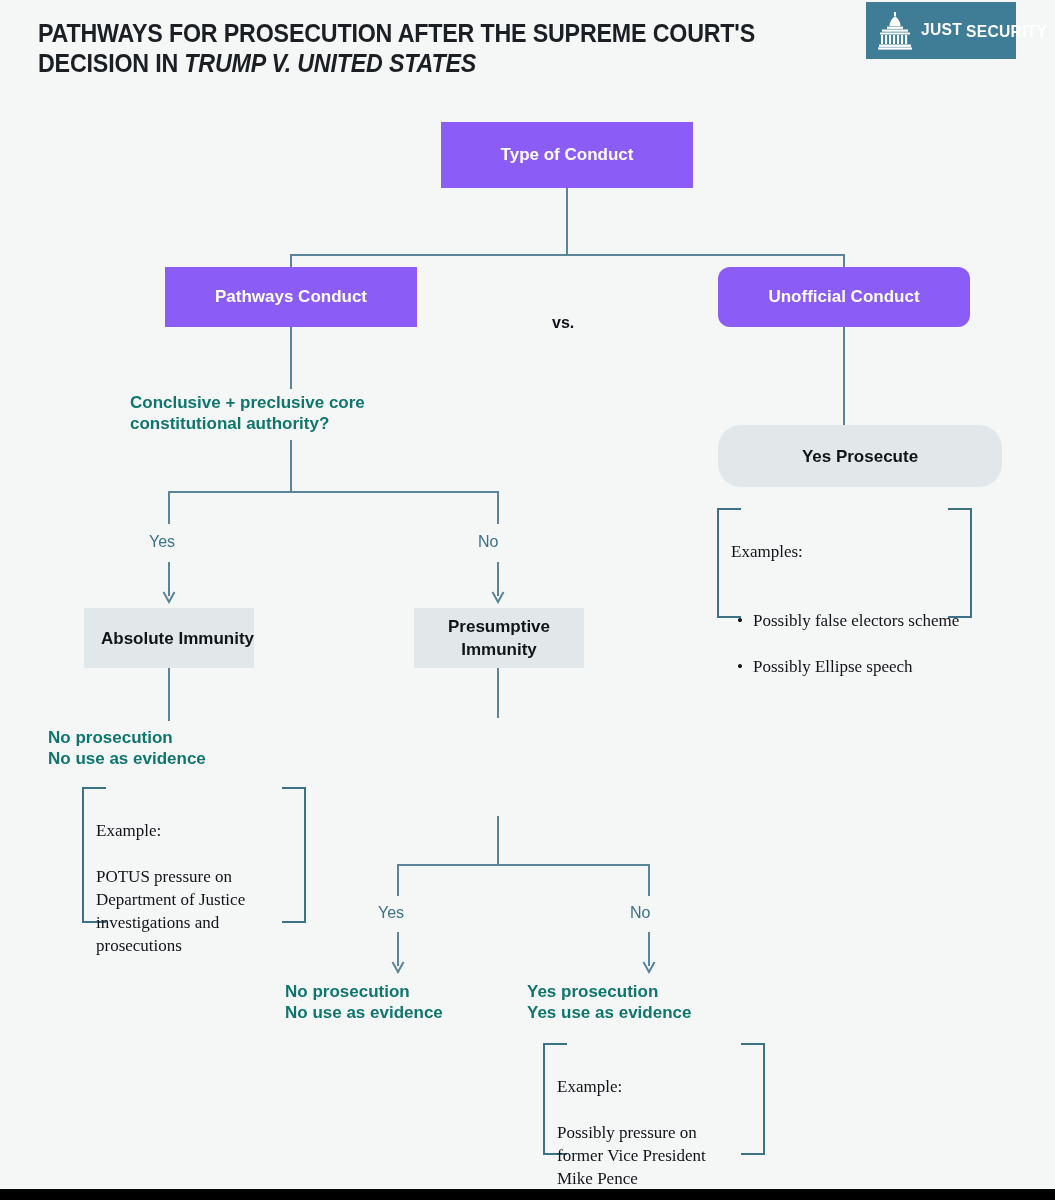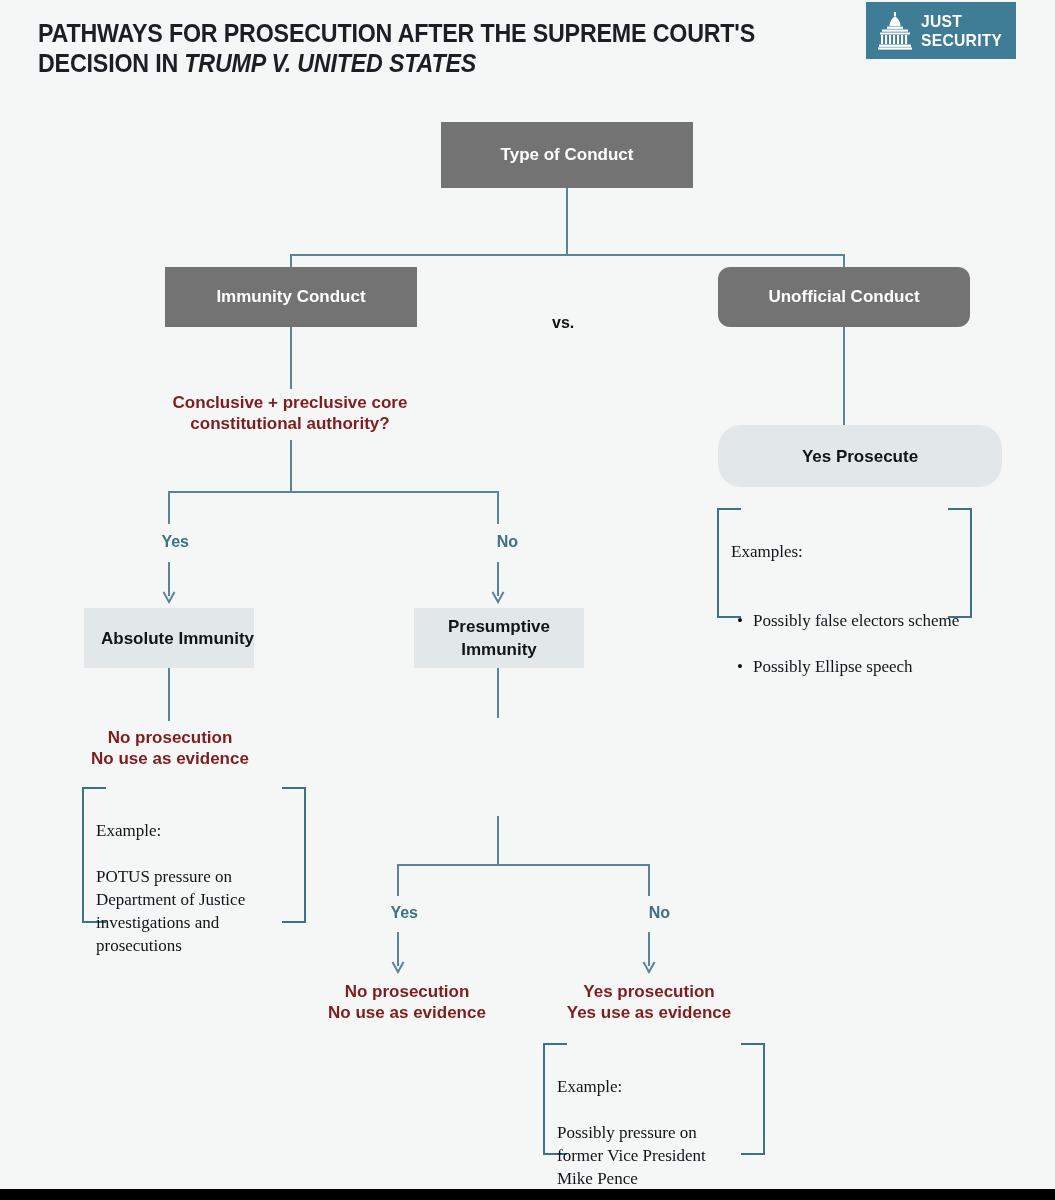--- a/index.html
+++ b/index.html
@@ -51,21 +51,21 @@
     box-sizing: border-box;
   }
   #logo .capitol {
     width: 34px;
     height: 38px;
     flex: 0 0 auto;
     margin-right: 9px;
   }
   #logo .logo-words {
     display: flex;
-    flex-direction: column;
+    flex-direction: row;
     justify-content: center;
     line-height: 1;
   }
   #logo .logo-words span {
     color: #ffffff;
     font-family: "Liberation Sans", sans-serif;
     font-weight: bold;
     font-size: 17px;
     letter-spacing: 0.3px;
     transform: scaleX(0.92);
@@ -87,21 +87,21 @@
 
   
   .arrow {
     position: absolute;
     width: 16px;
   }
 
   
   .box-teal {
     position: absolute;
-    background: #737373;
+    background: #8b5cf6;
     color: #ffffff;
     font-family: "Liberation Sans", sans-serif;
     font-weight: bold;
     font-size: 17px;
     display: flex;
     align-items: center;
     justify-content: center;
     text-align: center;
     box-sizing: border-box;
   }
@@ -122,33 +122,33 @@
     box-sizing: border-box;
   }
 
   
   .text-node {
     position: absolute;
     font-family: "Liberation Sans", sans-serif;
     font-weight: bold;
     font-size: 17px;
     line-height: 21px;
-    color: #7f1d1d;
-    text-align: center;
+    color: #0f766e;
+    text-align: left;
     white-space: pre-line;
   }
 
   
   .branch-label {
     position: absolute;
     font-family: "Liberation Sans", sans-serif;
-    font-weight: bold;
+    font-weight: normal;
     font-size: 16px;
     color: #3d7186;
-    text-align: right;
+    text-align: left;
     width: 40px;
   }
 
   
   #vs-label {
     position: absolute;
     font-family: "Liberation Sans", sans-serif;
     font-weight: bold;
     font-size: 16px;
     color: #111418;
@@ -249,21 +249,21 @@
 
   <div class="vline" style="left:566px; top:188px; height:68px;"></div>
 
   <div class="hline" style="left:290px; top:254px; width:555px;"></div>
 
   <div class="vline" style="left:290px; top:254px; height:13px;"></div>
 
   <div class="vline" style="left:843px; top:254px; height:13px;"></div>
 
   <div class="box-teal" style="left:165px; top:267px; width:252px; height:60px;">
-    <span>Immunity Conduct</span>
+    <span>Pathways Conduct</span>
   </div>
 
   <div id="vs-label" style="left:552px; top:288px;margin-top:26px;">vs.</div>
 
   <div class="box-teal" style="left:718px; top:267px; width:252px; height:60px;border-radius:12px;">
     <span>Unofficial Conduct</span>
   </div>
 
   <div class="vline" style="left:290px; top:327px; height:62px;"></div>
 

